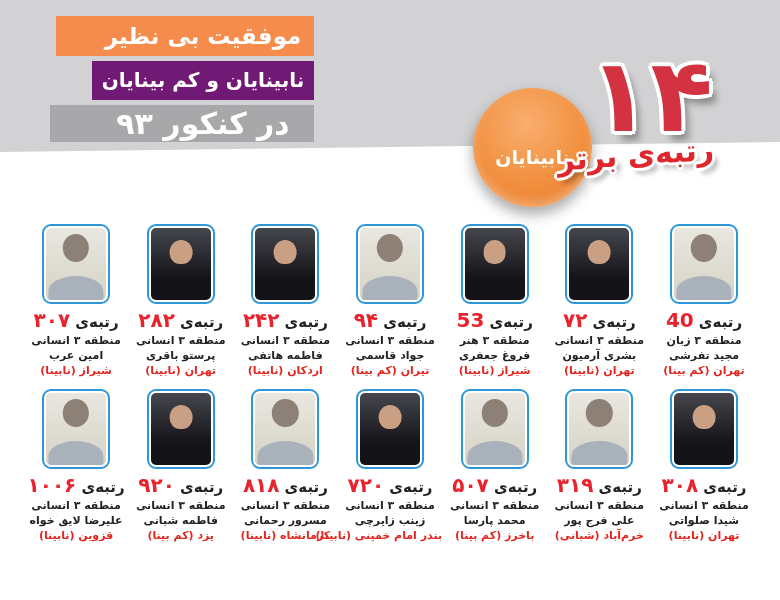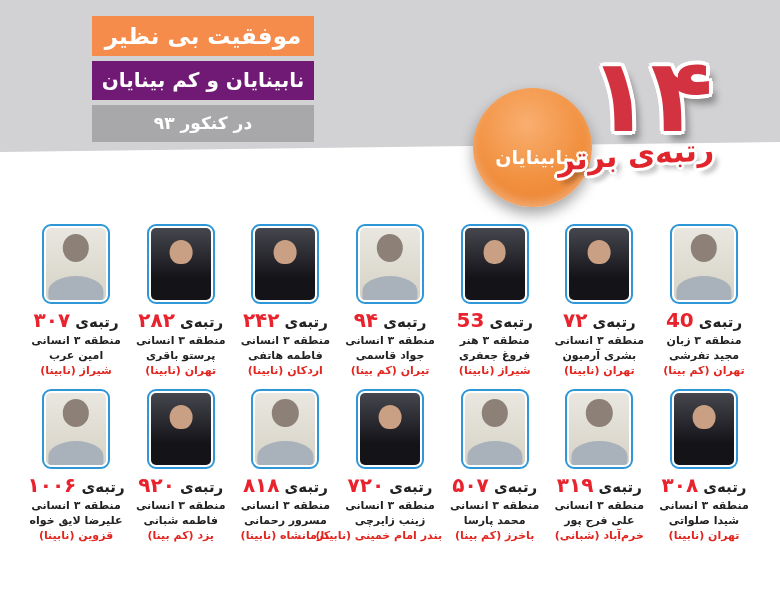--- a/index.html
+++ b/index.html
@@ -6,23 +6,23 @@
   .canvas{position:relative;width:780px;height:600px;background:#ffffff;overflow:hidden;direction:rtl;}
 
   
   .top-band{position:absolute;top:0;left:0;width:780px;height:152px;background:#d2d2d4;
             clip-path:polygon(0 0,780px 0,780px 142px,0 152px);}
 
   
   .bars{position:absolute;top:16px;left:92px;width:222px;z-index:2;}
   .bar{width:100%;text-align:center;color:#ffffff;font-weight:bold;margin-bottom:5px;
        white-space:nowrap;overflow:hidden;}
-  .bar.orange{background:#f68c4b;height:40px;line-height:40px;font-size:23px;}
+  .bar.orange{background:#f68c4b;height:40px;line-height:40px;font-size:23px;padding-left:36px;}
   .bar.redbar{background:#701a75;height:39px;line-height:39px;font-size:20px;}
-  .bar.graybar{background:#a8a8aa;height:37px;line-height:37px;font-size:17px;}
+  .bar.graybar{background:#a8a8aa;height:37px;line-height:37px;font-size:30px;padding-left:42px;}
 
   
   .circle-badge{position:absolute;left:473px;top:88px;width:119px;height:119px;border-radius:50%;
        background:radial-gradient(circle at 45% 30%, #f9ae70 0%, #f1903f 55%, #e87b2c 100%);
        box-shadow:0 7px 14px rgba(0,0,0,.35), inset 0 -5px 10px rgba(255,255,255,.30);
        z-index:3;}
   .circle-badge .clabel{position:absolute;top:58px;left:0;right:0;text-align:center;
        color:#ffffff;font-weight:bold;font-size:19px;}
   .big-num{position:absolute;left:578px;top:46px;width:145px;text-align:center;z-index:4;
        font-size:102px;line-height:100px;font-weight:bold;color:#d33340;

